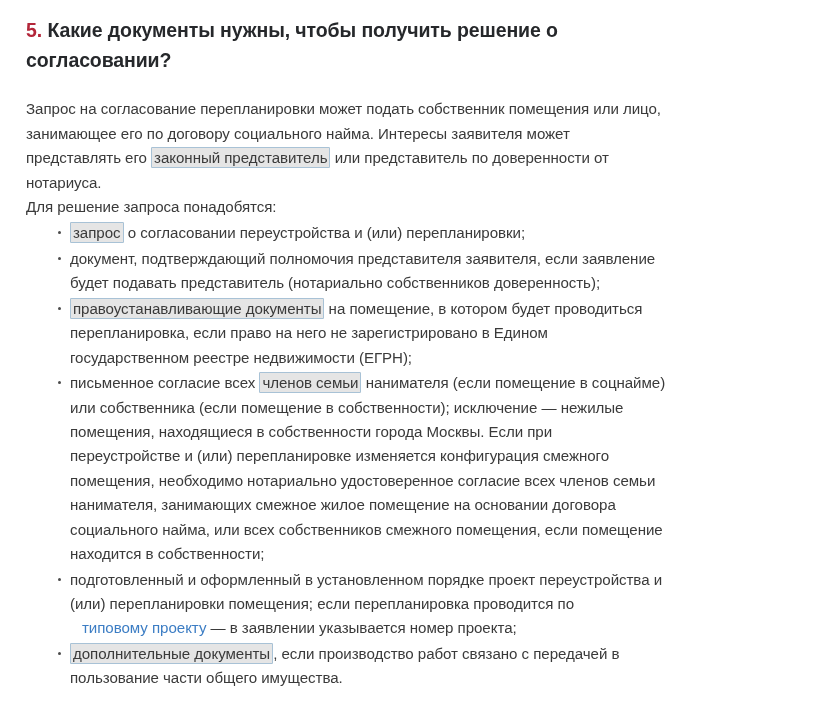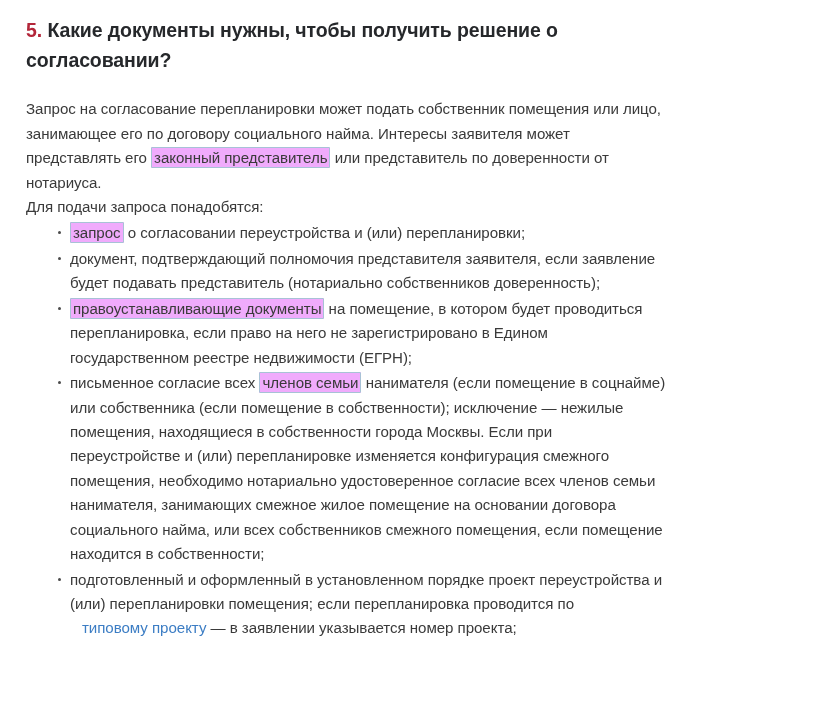--- a/index.html
+++ b/index.html
@@ -69,21 +69,21 @@
     position: absolute;
     left: 0;
     top: 10px;
     width: 3px;
     height: 3px;
     border-radius: 50%;
     background: #4a4a4a;
   }
   .hl {
     border: 1px solid #a8c2d6;
-    background: #f0abfc;
+    background: #e5e5e5;
     padding: 1px 2px 1px 2px;
     border-radius: 1px;
     color: #3a3a3a;
     white-space: nowrap;
   }
   a.inline-link,
   .inline-link {
     color: #3c7dc4;
     text-decoration: none;
     white-space: nowrap;
@@ -94,33 +94,34 @@
 <body>
 
 <div class="page">
 
   <h2 class="heading"><span class="num">5.</span> <span>Какие документы нужны, чтобы получить решение о согласовании?</span></h2>
 
   <div class="body-block">
 
     <p class="para lead"><span>Запрос на согласование перепланировки может подать собственник помещения или лицо, занимающее его по договору социального найма. Интересы заявителя может представлять его </span><span class="hl">законный представитель</span><span> или представитель по доверенности от нотариуса.</span></p>
 
-    <p class="para sub">Для подачи запроса понадобятся:</p>
+    <p class="para sub">Для решение запроса понадобятся:</p>
 
     <ul class="doc-list">
 
       <li><span class="hl">запрос</span><span> о согласовании переустройства и (или) перепланировки;</span></li>
 
       <li><span> документ, подтверждающий полномочия представителя заявителя, если заявление будет подавать представитель (нотариально собственников доверенность);</span></li>
 
       <li><span class="hl">правоустанавливающие документы</span><span> на помещение, в котором будет проводиться перепланировка, если право на него не зарегистрировано в Едином государственном реестре недвижимости (ЕГРН);</span></li>
 
 
       <li><span> письменное согласие всех </span><span class="hl">членов семьи</span><span> нанимателя (если помещение в соцнайме) или собственника (если помещение в собственности); исключение — нежилые помещения, находящиеся в собственности города Москвы. Если при переустройстве и (или) перепланировке изменяется конфигурация смежного помещения, необходимо нотариально удостоверенное согласие всех членов семьи нанимателя, занимающих смежное жилое помещение на основании договора социального найма, или всех собственников смежного помещения, если помещение находится в собственности;</span></li>
 
       <li><span> подготовленный и оформленный в установленном порядке проект переустройства и (или) перепланировки помещения; если перепланировка проводится по </span><a class="inline-link" href="#">типовому проекту</a><span> — в заявлении указывается номер проекта;</span></li>
 
+      <li><span class="hl">дополнительные документы</span><span>, если производство работ связано с передачей в пользование части общего имущества.</span></li>
 
     </ul>
 
   </div>
 
 </div>
 
 </body></html>

